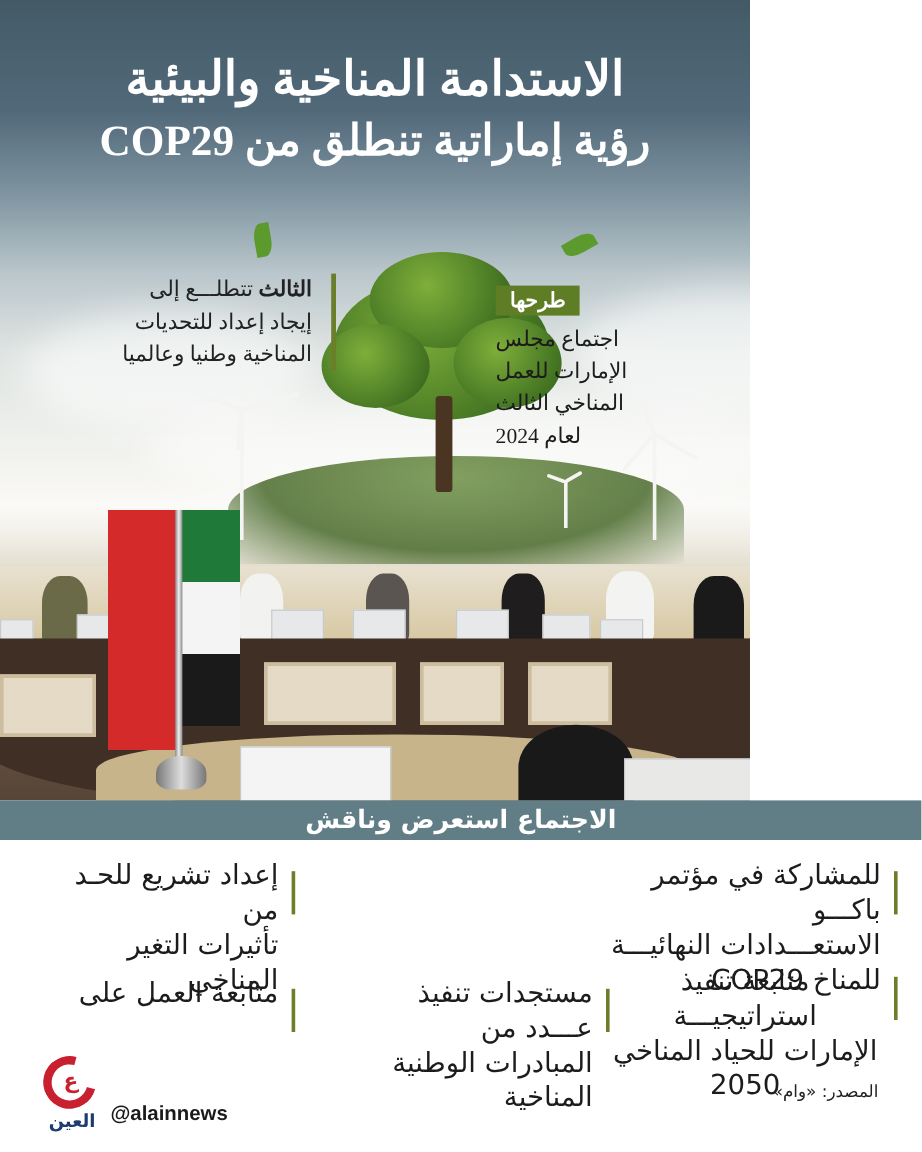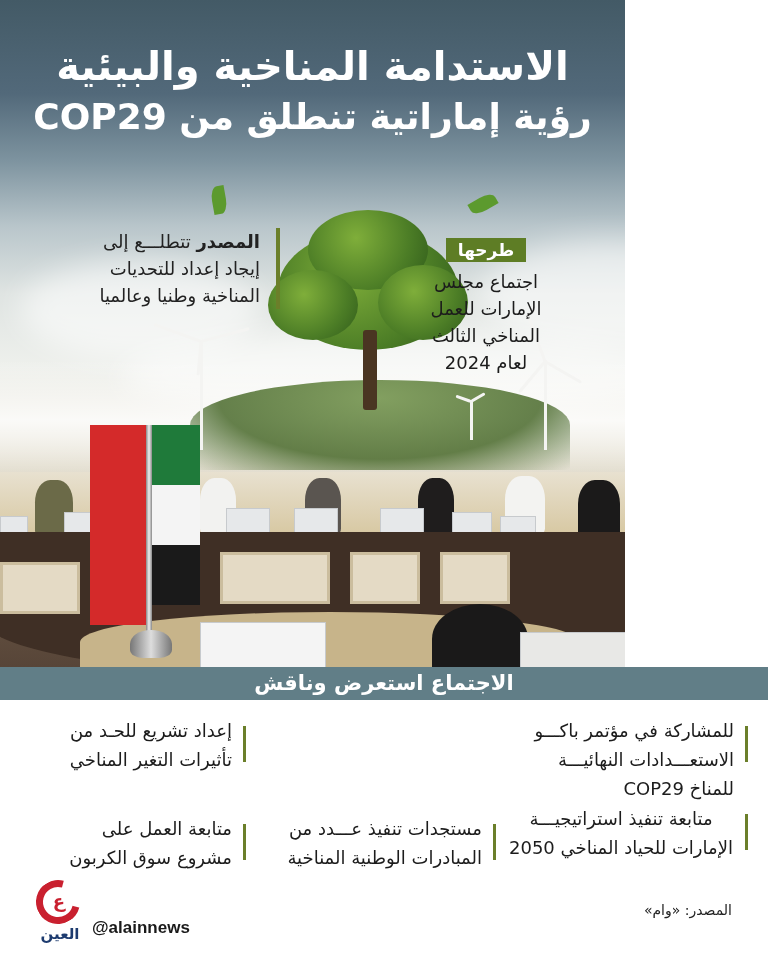--- a/index.html
+++ b/index.html
@@ -2,20 +2,21 @@
 <html><head>
 <meta charset="utf-8">
 <style>
   * { box-sizing: border-box; margin: 0; padding: 0; }
   html, body { width: 768px; height: 960px; overflow: hidden; background: #ffffff; }
   body { font-family: "DejaVu Sans", sans-serif; position: relative; direction: rtl; }
 
   .hero {
     position: absolute; left: 0; top: 0; width: 625px; height: 667px; overflow: hidden;
     background: linear-gradient(180deg, #435a66 0%, #52697a 14%, #7d939f 24%, #b9c6cb 34%, #dfe4e2 44%, #eef0ec 55%, #e7e3d6 66%, #d9d2bf 75%, #6e5a48 84%, #574538 100%);
+    font-family: Liberation Serif, serif;
   }
   .hero .cloud { position: absolute; border-radius: 50%; background: rgba(255,255,255,0.55); filter: blur(14px); }
   .hero .mist { position: absolute; left: 0; width: 768px; height: 120px; top: 360px; background: linear-gradient(180deg, rgba(255,255,255,0) 0%, rgba(255,255,255,0.8) 50%, rgba(255,255,255,0) 100%); }
 
   .title { position: absolute; right: 0; left: 0; top: 40px; text-align: center; color: #ffffff; font-weight: bold; }
   .title .l1 { font-size: 40px; line-height: 52px; }
   .title .l2 { font-size: 36px; line-height: 50px; }
 
   .tree { position: absolute; left: 268px; top: 210px; width: 200px; height: 190px; }
   .tree .crown { position: absolute; border-radius: 50%; background: radial-gradient(circle at 40% 35%, #7fae3a, #4c7d26 60%, #2f5a1a); }
@@ -24,21 +25,21 @@
 
   .turbine { position: absolute; }
   .turbine .pole { position: absolute; width: 3px; background: #f4f4f2; }
   .turbine .blade { position: absolute; height: 3px; background: #f4f4f2; transform-origin: 0 50%; border-radius: 2px; }
 
   .leaf { position: absolute; width: 14px; height: 28px; border-radius: 50% 0 50% 0; background: #5c9a2e; }
 
   .vision { position: absolute; left: 60px; top: 228px; width: 220px; text-align: right; color: #222; font-size: 18px; line-height: 27px; padding-right: 16px; border-right: 4px solid #6b7f2a; }
   .vision b { font-weight: bold; }
 
-  .proposer { position: absolute; right: 54px; top: 238px; width: 170px; text-align: center; }
+  .proposer { position: absolute; right: 42px; top: 238px; width: 170px; text-align: left; }
   .proposer .badge { display: inline-block; background: #5e7d25; color: #fff; font-weight: bold; font-size: 17px; padding: 2px 12px; }
   .proposer .txt { font-size: 18px; line-height: 27px; color: #1c1c1c; margin-top: 6px; }
 
   .meeting { position: absolute; left: 0; top: 472px; width: 768px; height: 195px; }
   .wall { position: absolute; left: 0; top: 0; width: 768px; height: 60px; background: linear-gradient(180deg, #e8e1d0, #d8c9a4); }
   .table-ring { position: absolute; left: -20px; top: 60px; width: 700px; height: 140px; background: #3f2f25; border-radius: 0 0 40% 40%; }
   .table-panel { position: absolute; top: 80px; height: 52px; background: #e4dac5; border: 3px solid #cbbd9e; }
   .carpet { position: absolute; left: 80px; top: 140px; width: 500px; height: 60px; background: #c7b48a; border-radius: 50% 50% 0 0; }
   .person { position: absolute; border-radius: 40% 40% 10% 10%; }
   .laptop { position: absolute; background: #e6e8ea; border: 1px solid #c7cacd; }
@@ -47,21 +48,21 @@
   .flag .pole { position: absolute; left: 56px; top: 0; width: 6px; height: 230px; background: linear-gradient(90deg, #888, #eee, #888); }
   .flag .red { position: absolute; left: 0; top: 0; width: 60px; height: 200px; background: #d42a2a; }
   .flag .green { position: absolute; left: 60px; top: 0; width: 50px; height: 60px; background: #1f7a3a; }
   .flag .white { position: absolute; left: 60px; top: 60px; width: 50px; height: 60px; background: #f4f4f4; }
   .flag .black { position: absolute; left: 60px; top: 120px; width: 50px; height: 60px; background: #1a1a1a; }
   .flag .base { position: absolute; left: 40px; top: 205px; width: 42px; height: 28px; border-radius: 50% 50% 30% 30%; background: linear-gradient(90deg, #777, #ddd, #777); }
 
   .section-bar { position: absolute; left: 0; top: 667px; width: 768px; height: 33px; background: #617e87; color: #fff; text-align: center; font-weight: bold; font-size: 21px; line-height: 33px; }
 
   .points { position: absolute; left: 0; top: 700px; width: 768px; height: 180px; }
-  .pt { position: absolute; text-align: right; font-size: 18px; line-height: 29px; color: #1c1c1c; padding-right: 14px; }
+  .pt { position: absolute; text-align: right; font-size: 23px; line-height: 29px; color: #1c1c1c; padding-right: 14px; }
   .pt .bar { position: absolute; right: 0; top: 10px; width: 3px; height: 36px; background: #6b7f2a; }
 
   .footer-source { position: absolute; right: 36px; top: 902px; font-size: 14px; color: #222; }
   .logo { position: absolute; left: 30px; top: 880px; width: 60px; height: 66px; }
   .logo .ring { position: absolute; left: 6px; top: 0; width: 44px; height: 44px; border-radius: 50%; border: 7px solid #c9202f; border-right-color: transparent; transform: rotate(-30deg); }
   .logo .ain { position: absolute; left: 21px; top: 11px; width: 16px; height: 22px; color: #c9202f; font-weight: bold; font-size: 18px; line-height: 22px; text-align: center; }
   .logo .word { position: absolute; left: 0; top: 46px; width: 60px; text-align: center; font-size: 15px; font-weight: bold; color: #1d3b6f; line-height: 16px; }
   .handle { position: absolute; left: 92px; top: 918px; font-size: 17px; color: #1a1a1a; font-weight: bold; direction: ltr; font-family: "Liberation Sans", sans-serif; }
 </style>
 </head>
@@ -102,21 +103,21 @@
     <div class="blade" style="left:1px;top:0;width:42px;transform:rotate(30deg);"></div>
     <div class="blade" style="left:1px;top:0;width:40px;transform:rotate(130deg);"></div>
   </div>
   <div class="turbine" style="left:470px;top:400px;">
     <div class="pole" style="left:0;top:0;height:40px;"></div>
     <div class="blade" style="left:1px;top:0;width:16px;transform:rotate(-30deg);"></div>
     <div class="blade" style="left:1px;top:0;width:16px;transform:rotate(200deg);"></div>
   </div>
 
   <div class="vision">
-    <div><b>المصدر</b> <span>تتطلـــع إلى</span></div>
+    <div><b>الثالث</b> <span>تتطلـــع إلى</span></div>
     <div>إيجاد إعداد للتحديات</div>
     <div>المناخية وطنيا وعالميا</div>
   </div>
 
   <div class="proposer">
     <span class="badge">طرحها</span>
     <div class="txt">
       <div>اجتماع مجلس</div>
       <div>الإمارات للعمل</div>
       <div>المناخي الثالث</div>
@@ -176,29 +177,28 @@
   <div class="pt" style="right:522px;top:16px;width:220px;">
     <span class="bar"></span>
     <div>إعداد تشريع للحـد من</div>
     <div>تأثيرات التغير المناخي</div>
   </div>
   <div class="pt" style="right:20px;top:104px;width:240px;text-align:center;">
     <span class="bar"></span>
     <div>متابعة تنفيذ استراتيجيـــة</div>
     <div>الإمارات للحياد المناخي 2050</div>
   </div>
-  <div class="pt" style="right:272px;top:114px;width:220px;">
+  <div class="pt" style="right:260px;top:114px;width:220px;">
     <span class="bar"></span>
     <div>مستجدات تنفيذ عـــدد من</div>
     <div>المبادرات الوطنية المناخية</div>
   </div>
   <div class="pt" style="right:522px;top:114px;width:220px;">
     <span class="bar"></span>
     <div>متابعة العمل على</div>
-    <div>مشروع سوق الكربون</div>
   </div>
 </div>
 
 <div class="footer-source">المصدر: «وام»</div>
 
 <div class="logo">
   <div class="ring"></div>
   <div class="ain">ع</div>
   <div class="word">العين</div>
 </div>

